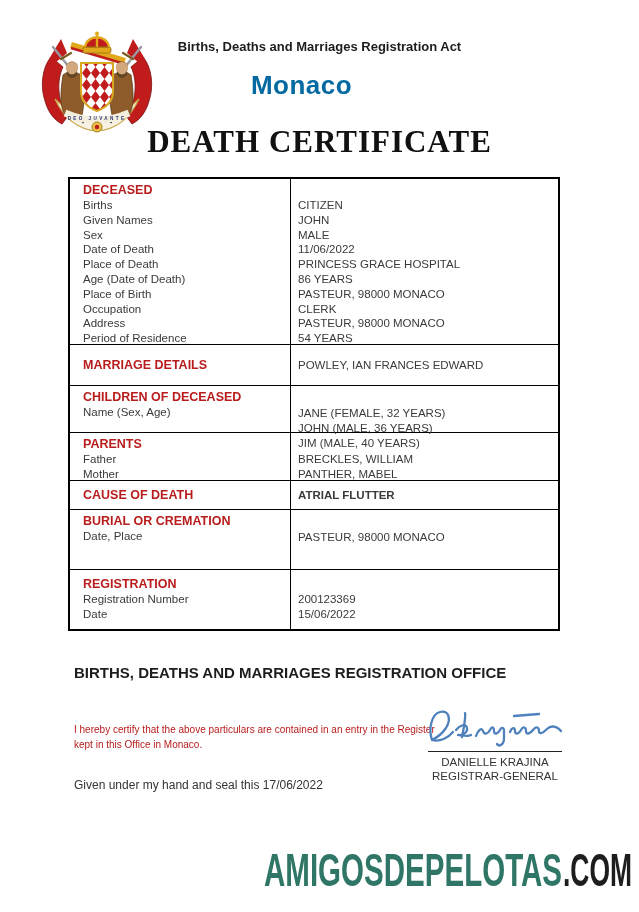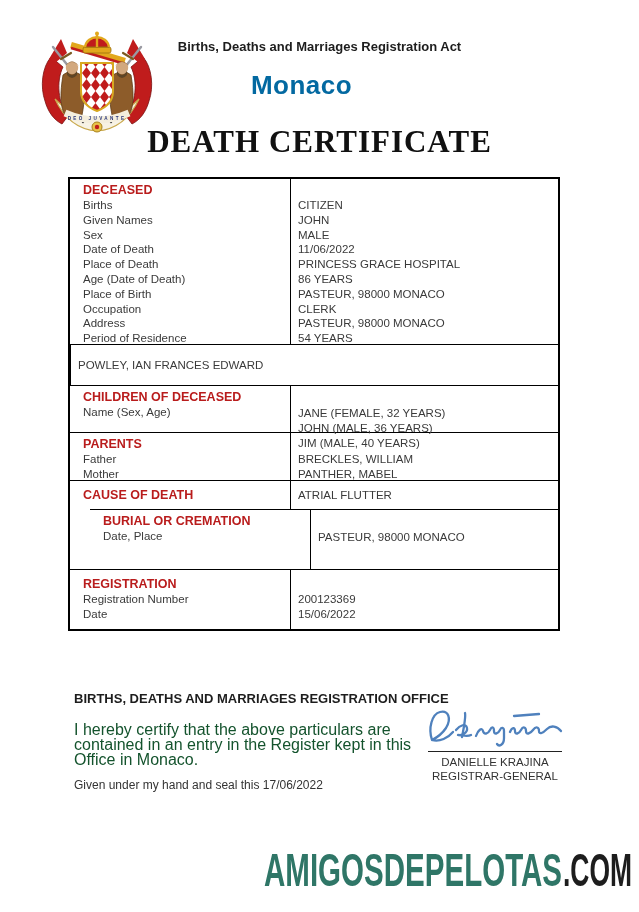--- a/index.html
+++ b/index.html
@@ -92,45 +92,44 @@
   .sec-marriage .label-col, .sec-marriage .value-col { padding-top: 0; }
   .sec-marriage .value-col { align-self: stretch; display: flex; align-items: center; }
 
   .sec-children { height: 47px; }
 
   .sec-parents { height: 48px; }
   .sec-parents .value-col { padding-top: 19px; }
 
   .sec-cause { height: 29px; align-items: center; }
   .sec-cause .label-col, .sec-cause .value-col { padding-top: 0; }
-  .sec-cause .value-col { align-self: stretch; display: flex; align-items: center; }
-
-  .sec-burial { height: 60px; margin-left: 20px; }
+  .sec-cause .value-col { align-self: stretch; display: flex; align-items: center; font-weight: bold; }
+
+  .sec-burial { height: 60px; }
   .sec-burial .value-col { padding-top: 20px; }
 
   .sec-registration { height: 60px; }
   .sec-registration .label-col { padding-top: 6px; }
   .sec-registration .value-col { padding-top: 22px; }
 
   
   .office-heading {
     position: absolute;
     left: 74px; top: 664px;
-    font-size: 13px;
+    font-size: 15px;
     font-weight: bold;
     color: #1d1d1d;
-    margin-top: 27px;
   }
   .certify-text {
     position: absolute;
     left: 74px; top: 722px;
     width: 362px;
-    font-size: 16px;
+    font-size: 10px;
     line-height: 15px;
-    color: #14532d;
+    color: #b91c1c;
   }
   .seal-text {
     position: absolute;
     left: 74px; top: 778px;
     font-size: 12px;
     color: #333333;
   }
 
   
   .signature-svg {
@@ -261,20 +260,23 @@
         <div class="row-line">PRINCESS GRACE HOSPITAL</div>
         <div class="row-line">86 YEARS</div>
         <div class="row-line">PASTEUR, 98000 MONACO</div>
         <div class="row-line">CLERK</div>
         <div class="row-line">PASTEUR, 98000 MONACO</div>
         <div class="row-line">54 YEARS</div>
       </div>
     </div>
 
     <div class="section sec-marriage">
+      <div class="label-col">
+        <div class="sec-title">MARRIAGE DETAILS</div>
+      </div>
       <div class="value-col">
         <div class="row-line">POWLEY, IAN FRANCES EDWARD</div>
       </div>
     </div>
 
     <div class="section sec-children">
       <div class="label-col">
         <div class="sec-title">CHILDREN OF DECEASED</div>
         <div class="row-line">Name (Sex, Age)</div>
       </div>

